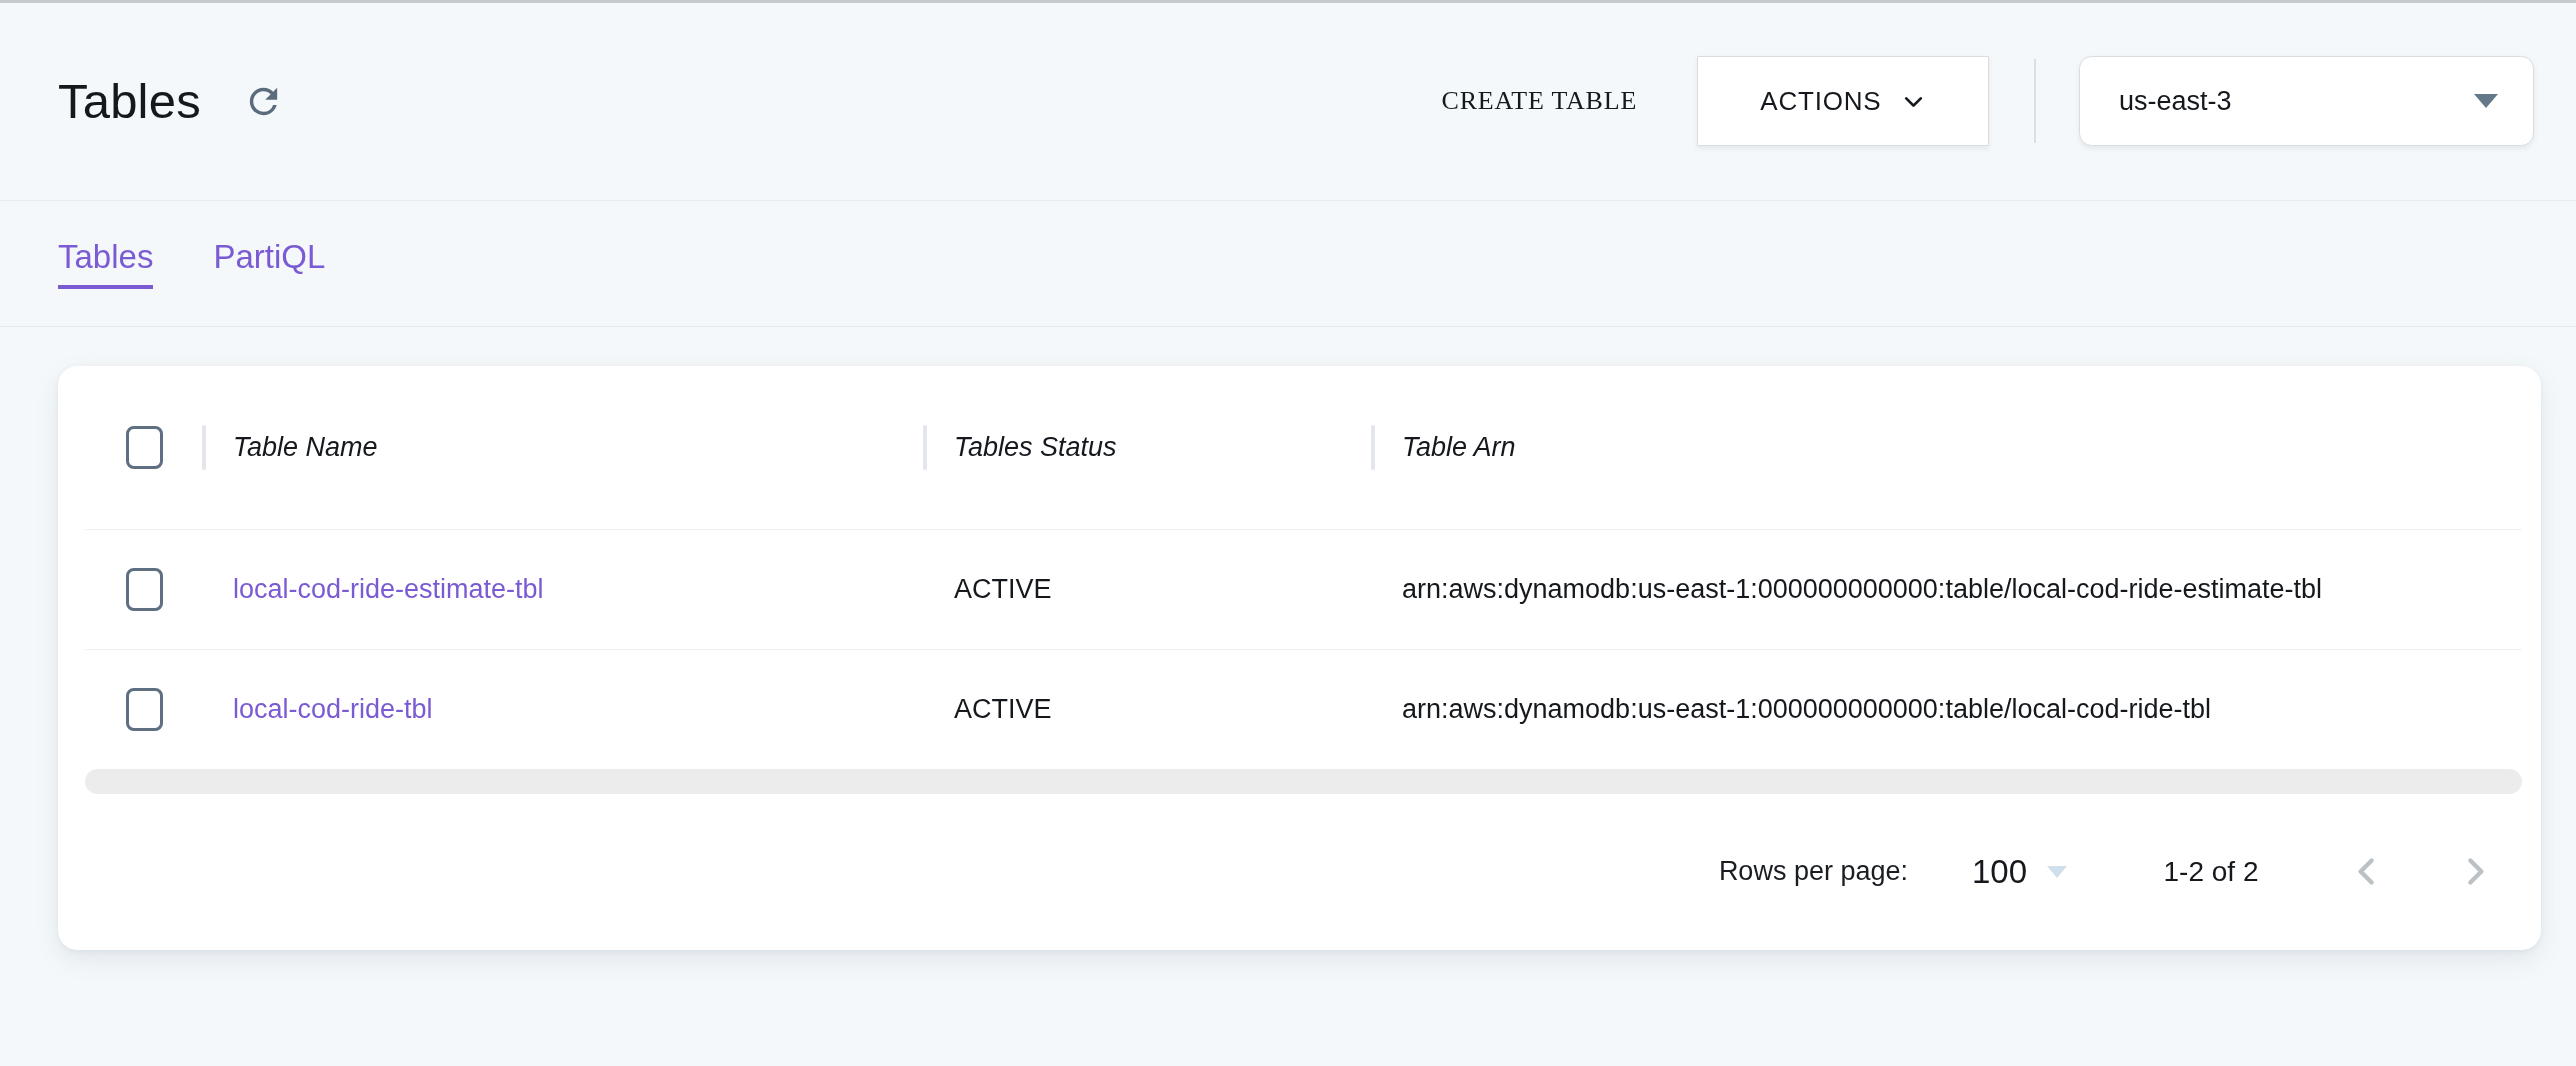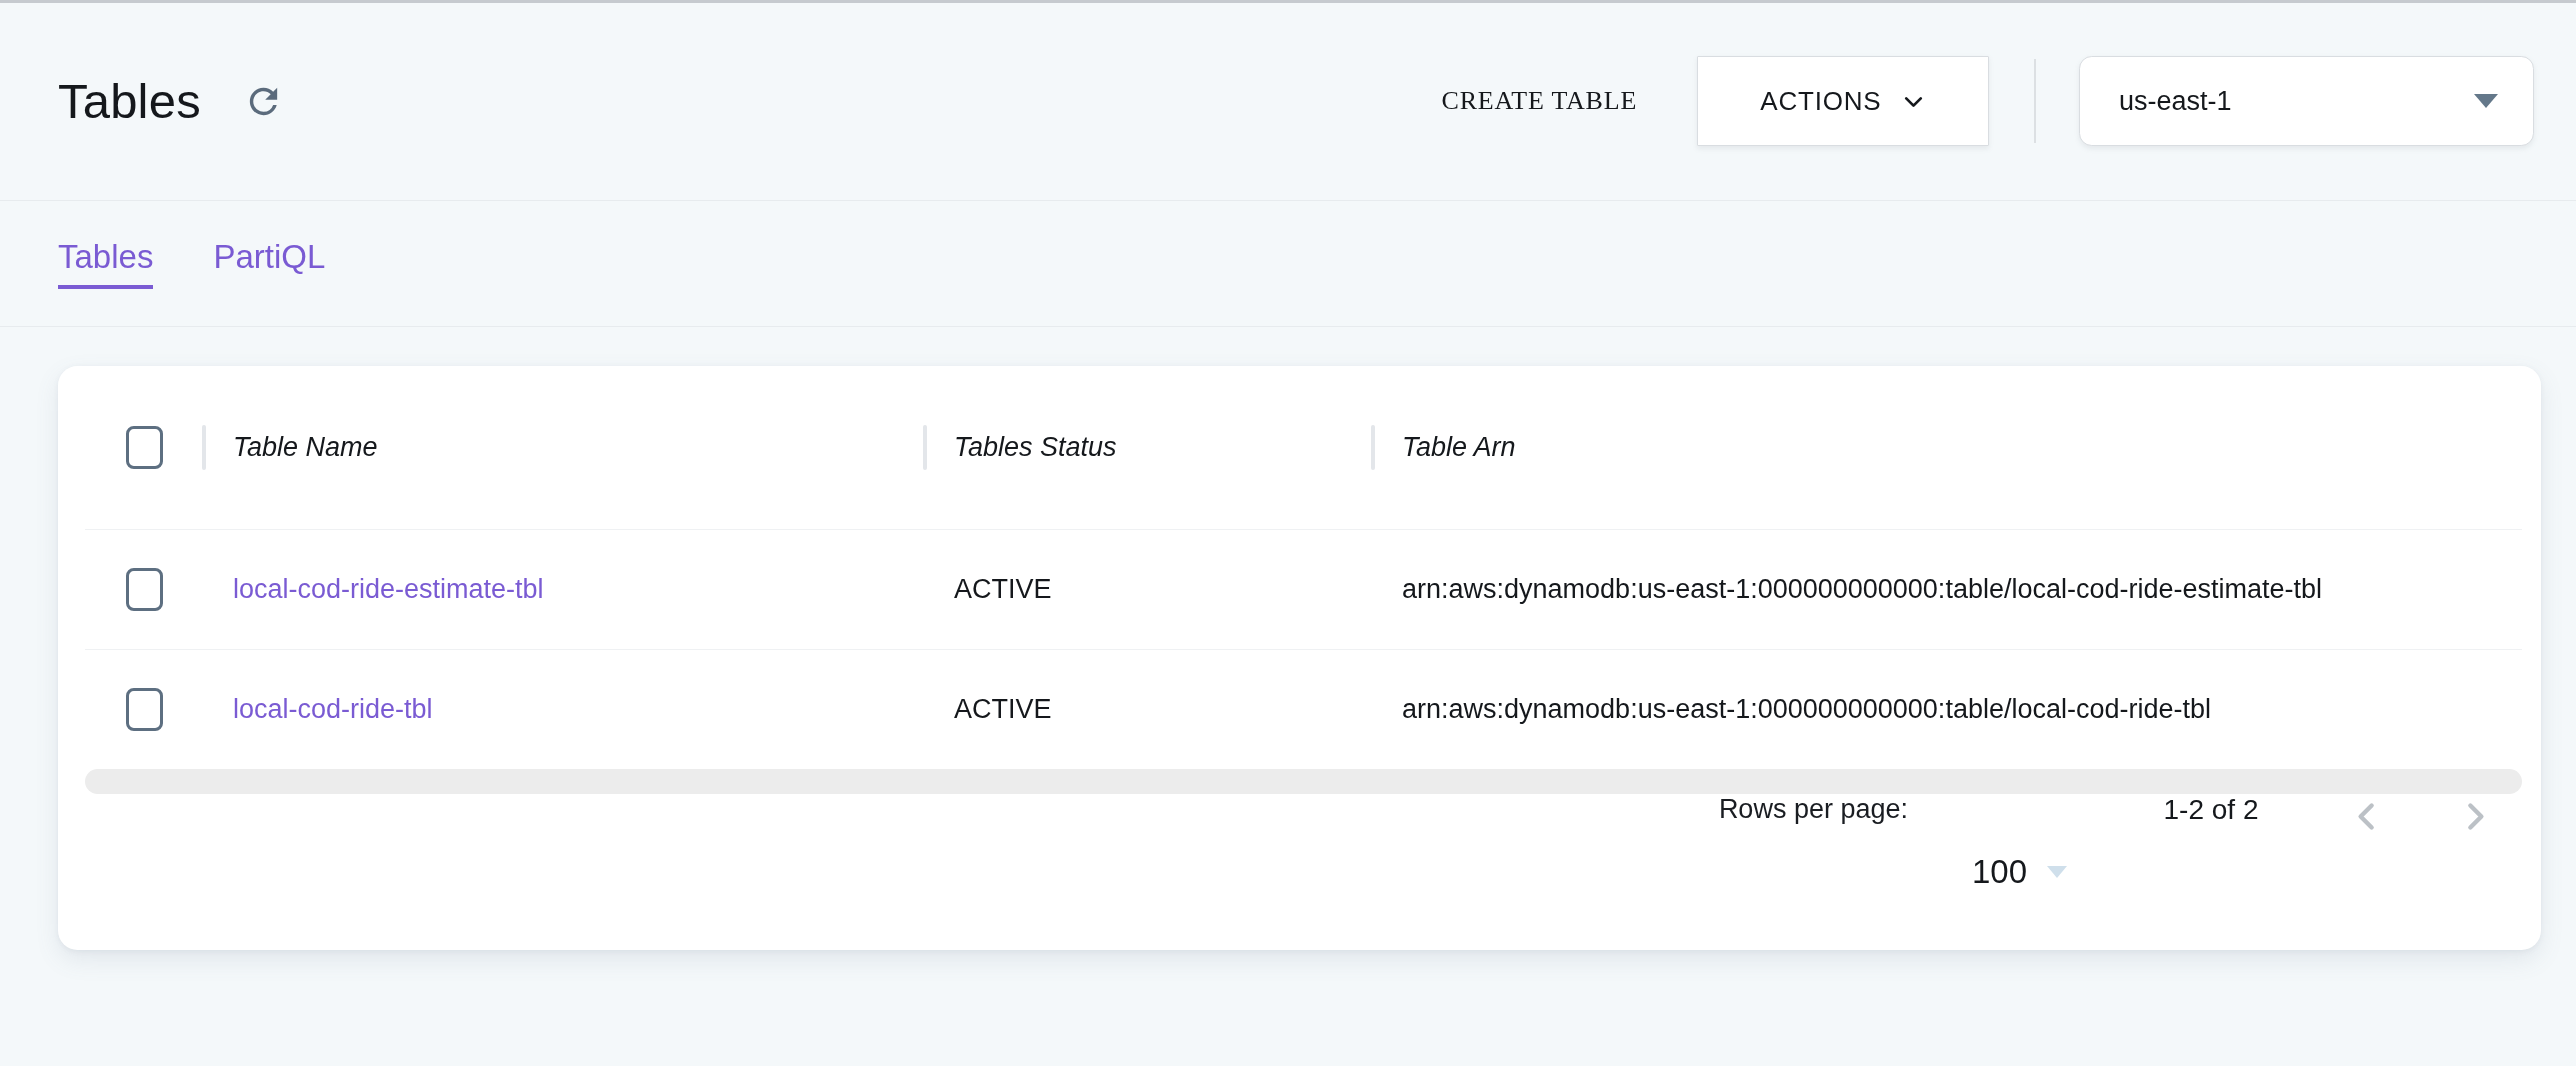--- a/index.html
+++ b/index.html
@@ -123,21 +123,21 @@
     margin-top: 0;
     height: 25px; width: 100%;
     background: #ececec;
     border-radius: 12.7px;
     cursor: pointer;
   }
 
   
   .pagination {
     flex: 1;
-    display: flex; justify-content: flex-end;
+    display: flex; align-items: center; justify-content: flex-end;
     padding-right: 25px;
   }
   .rpp-label { font-size: 27px; color: #1a1d22; }
   .rpp-select {
     margin-left: 64px;
     display: flex; align-items: center; gap: 19.5px; cursor: pointer;
     background: none; border: none; font-family: inherit;
   }
   .rpp-value { font-size: 33px; color: #15181c; }
   .rpp-caret {
@@ -181,21 +181,21 @@
       <span style="display:flex;">
         <svg viewBox="0 0 24 24">
             <polyline points="5,9 12,16 19,9"></polyline>
           </svg>
       </span>
     </button>
 
     <div class="header-divider"></div>
 
     <div class="region-select">
-      <span>us-east-1</span>
+      <span>us-east-3</span>
       <span class="region-caret"></span>
     </div>
   </div>
 </header>
 
 <nav class="tab-bar">
   <button class="tab active">Tables</button>
   <button class="tab">PartiQL</button>
 </nav>
 

